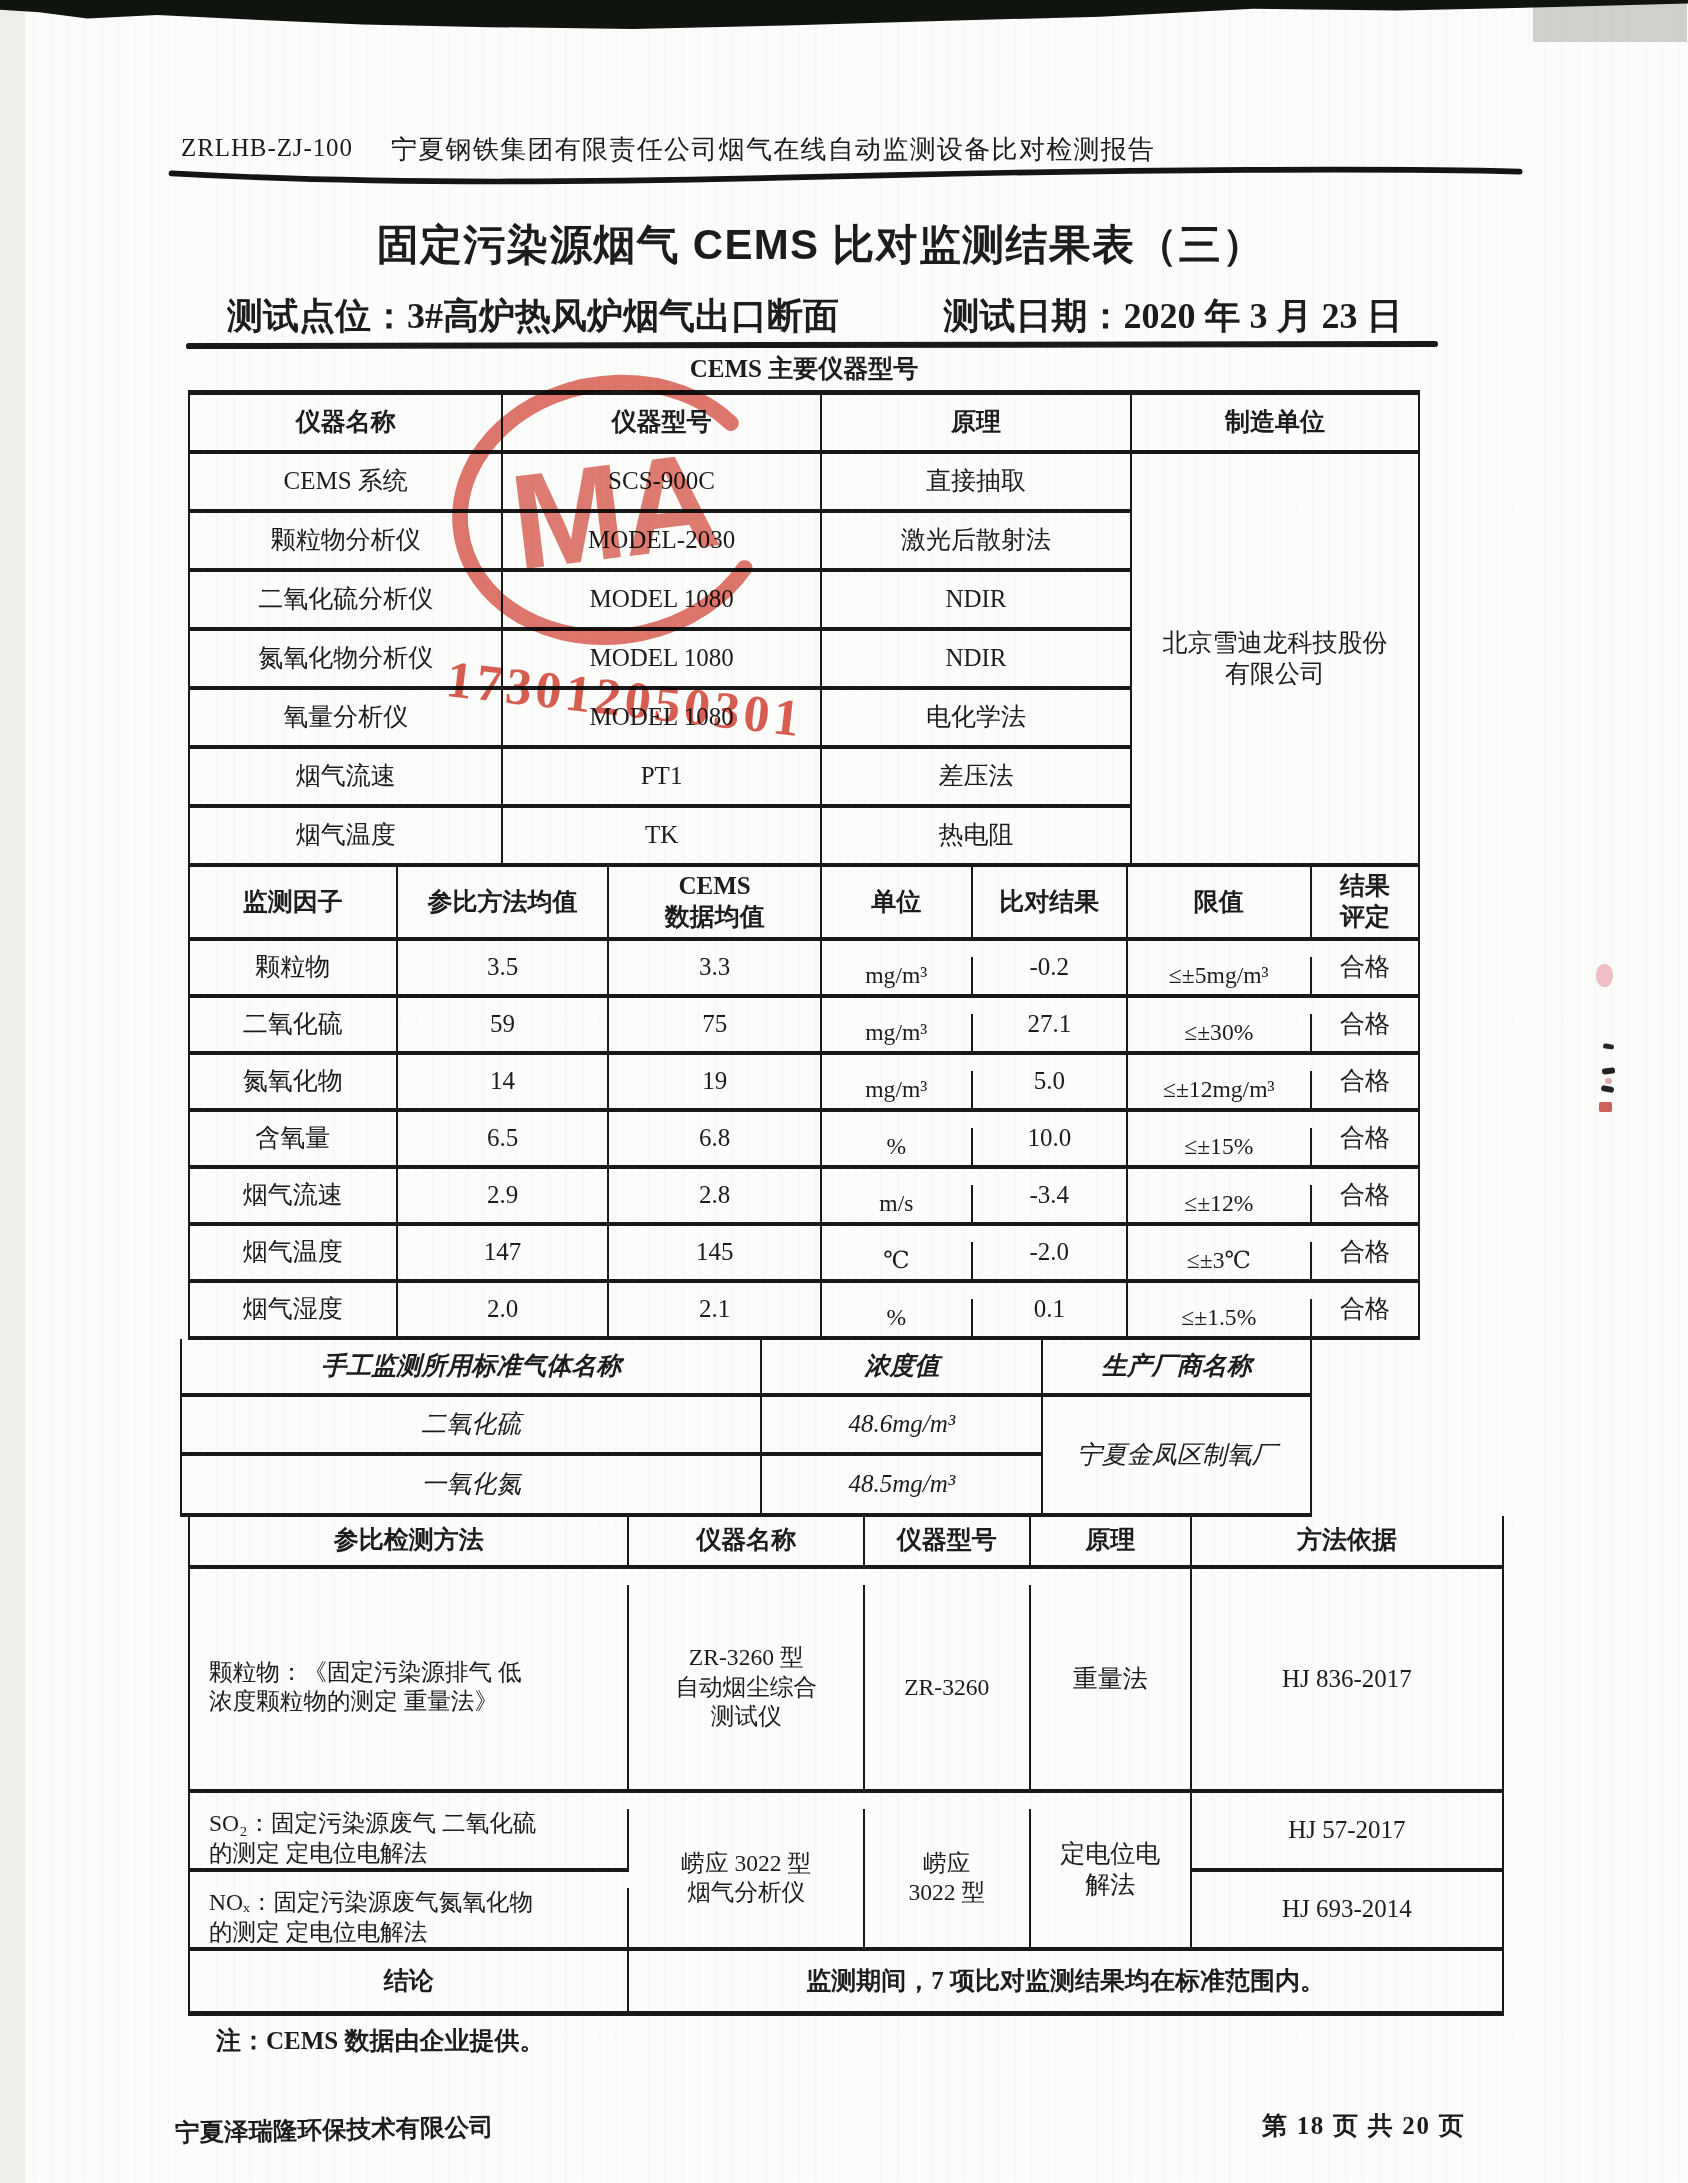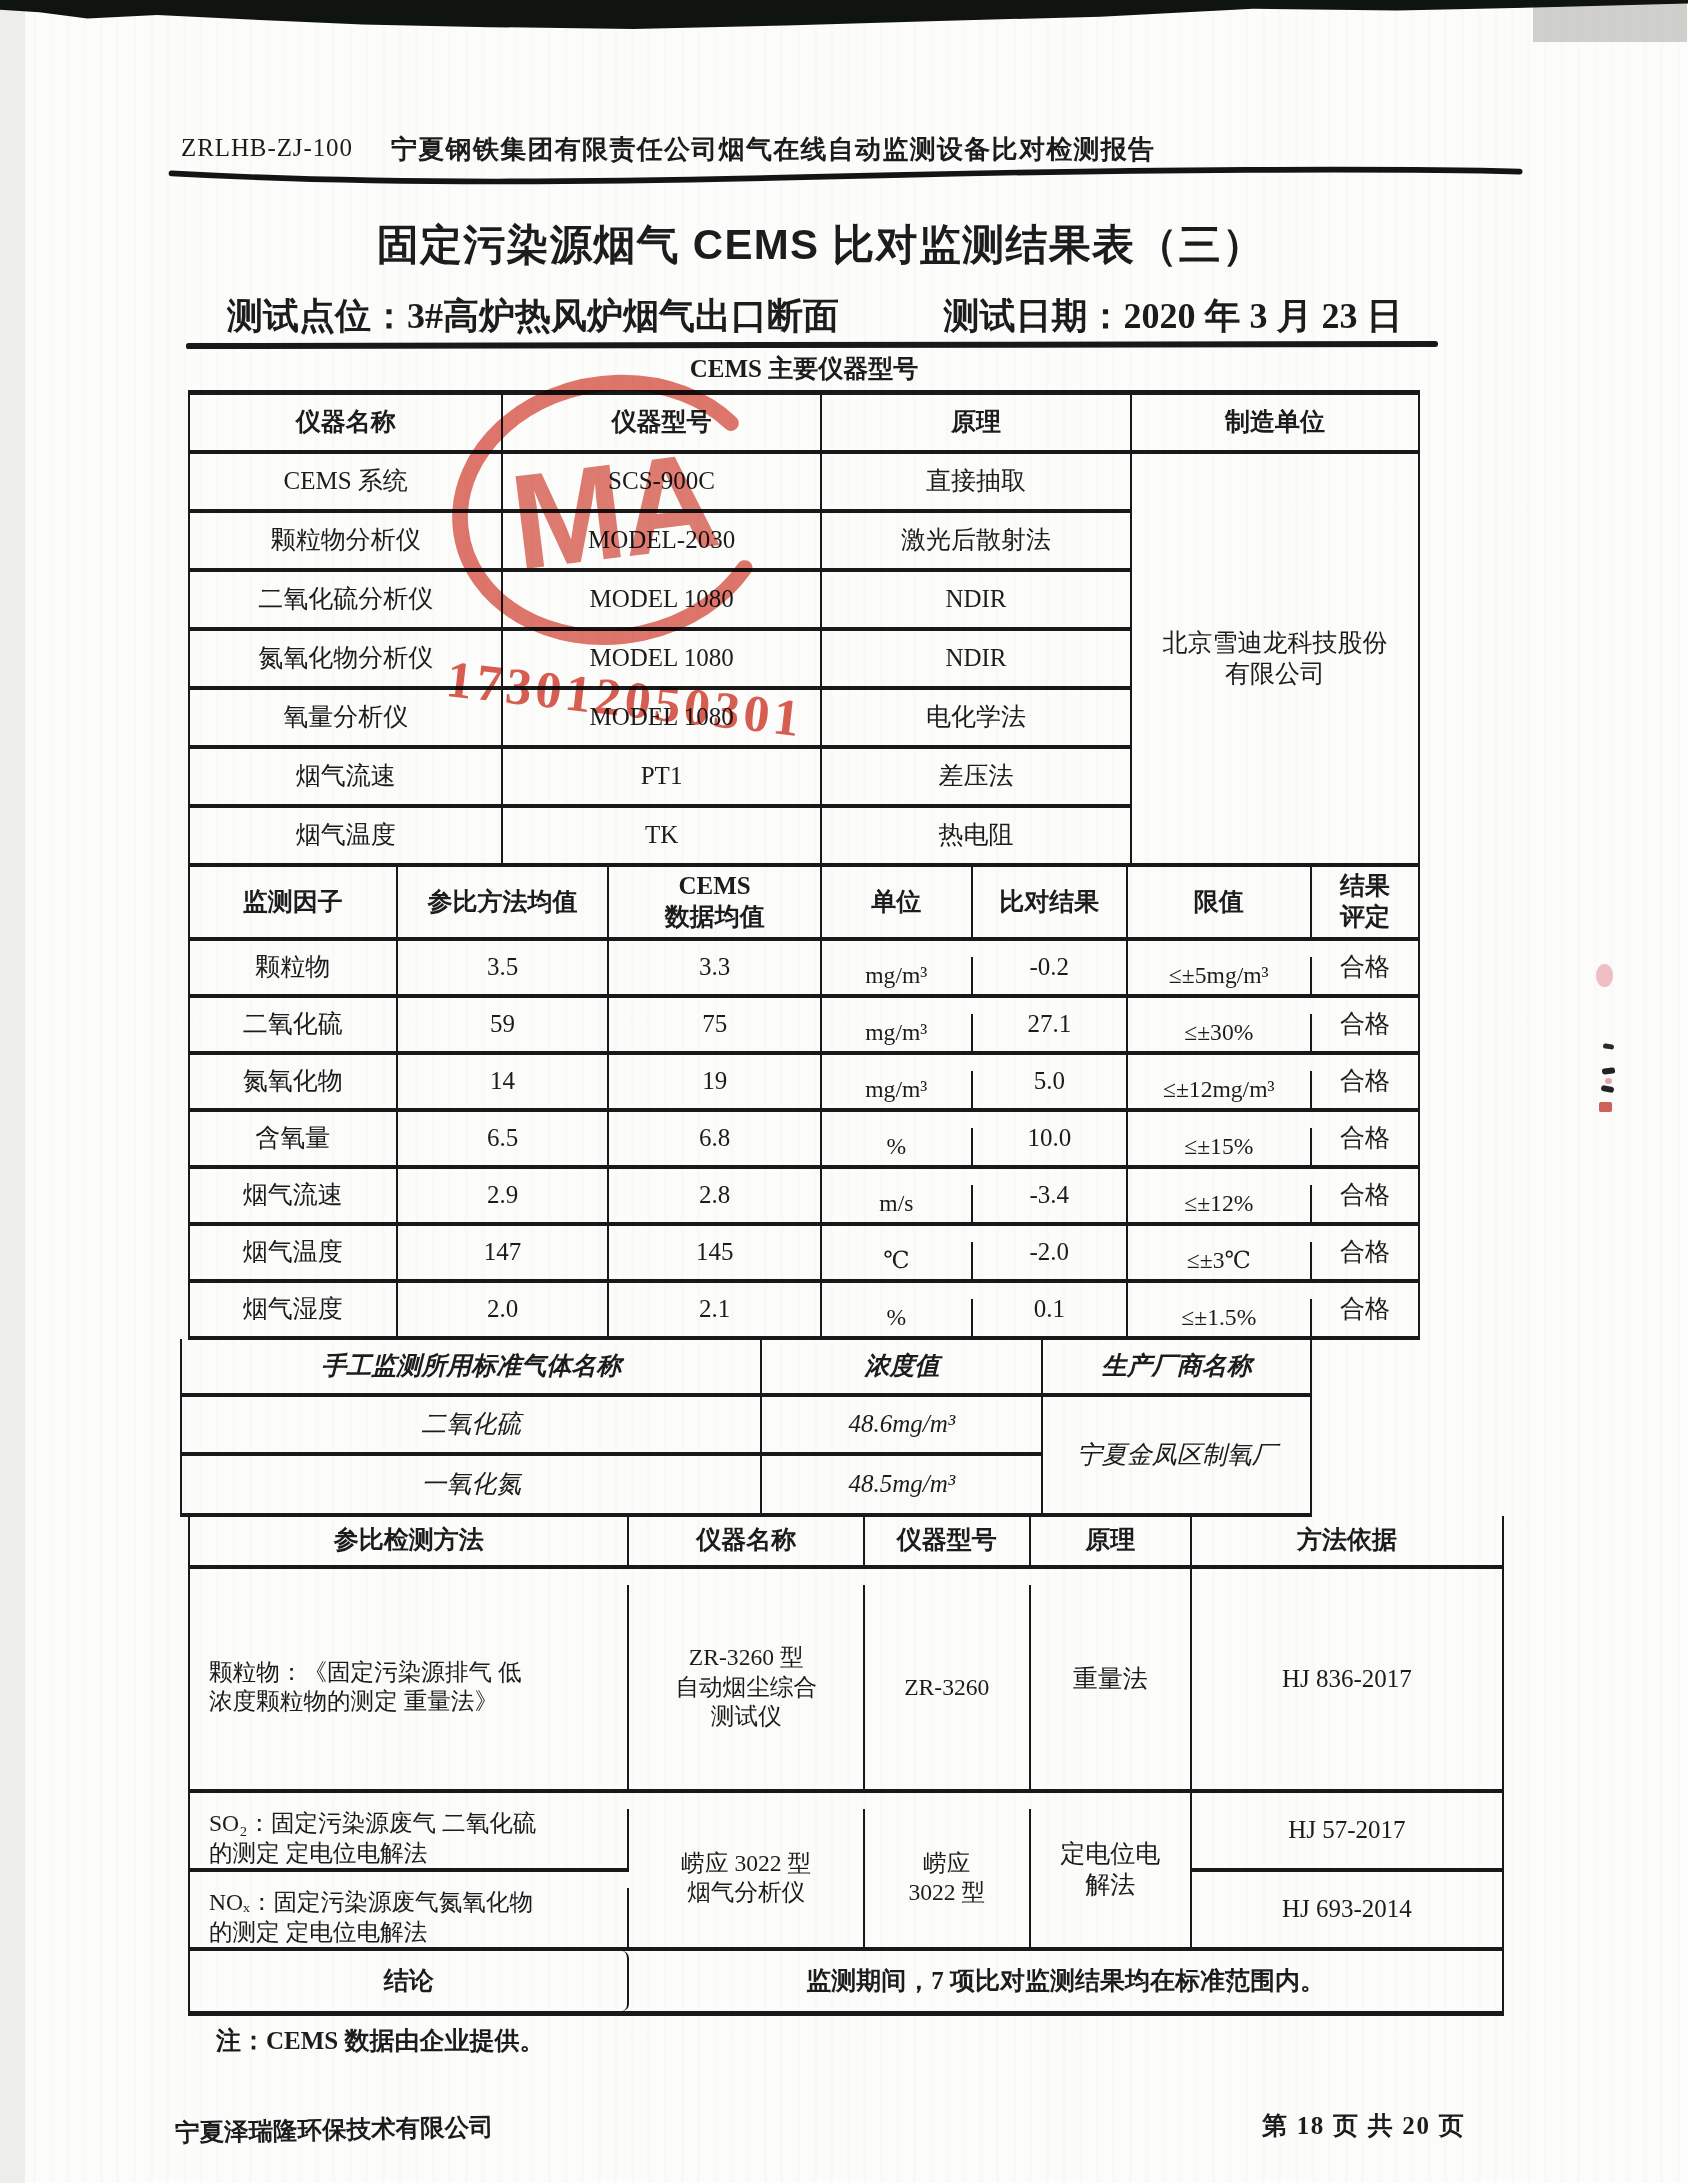--- a/index.html
+++ b/index.html
@@ -18,21 +18,21 @@
   .streaks{
     position:absolute;inset:0;
     background:repeating-linear-gradient(90deg, rgba(70,70,70,.016) 0 3.1px, transparent 3.1px 16.6px);
     pointer-events:none;
   }
   .left-strip{position:absolute;left:0;top:0;width:25px;height:100%;background:#ededea;}
   .gray-corner{position:absolute;left:1533px;top:1.7px;width:154px;height:40px;background:#c7c7c3;opacity:.85;}
   .top-band{position:absolute;left:0;top:0;width:1689px;height:35px;}
   .abs{position:absolute;}
   .doc-code{left:181px;top:134px;font-size:25px;font-weight:400;letter-spacing:0.9px;}
-  .doc-header{left:391px;top:132px;font-size:26px;font-weight:700;letter-spacing:1.3px;}
+  .doc-header{left:391px;top:132px;font-size:26px;font-weight:400;letter-spacing:1.3px;}
   .head-rule{left:168px;top:162px;}
   .page-title{left:188px;top:217px;width:1266px;text-align:center;font-size:42px;font-weight:700;letter-spacing:1.3px;font-family:"Liberation Sans","DejaVu Sans",sans-serif;}
   .meta-row{left:188px;top:292px;width:1232px;display:flex;justify-content:space-between;
     padding:0 17.5px 0 39px;box-sizing:border-box;font-size:36px;font-weight:700;}
   .rule-790{left:186px;top:342px;width:1252px;height:5.7px;background:var(--ink);border-radius:2.6px;transform:rotate(-0.1deg);}
   .section-title{left:188px;top:352px;width:1232px;text-align:center;font-size:25px;font-weight:700;}
 
   .tbl{position:absolute;display:grid;box-sizing:border-box;
     border-left:2.6px solid var(--ink);border-right:2.6px solid var(--ink);}
   #tbl-instruments{left:188px;top:390px;width:1232px;
@@ -267,21 +267,21 @@
       <span>解法</span>
     </div>
     <div class="c rend">HJ 57-2017</div>
 
     <div class="c leftal sm">
       <span>NOₓ：固定污染源废气氮氧化物</span>
         <span>的测定 定电位电解法</span>
     </div>
     <div class="c rend" style="grid-column:5;grid-row:4;">HJ 693-2014</div>
 
-    <div class="c hd bend" style="grid-column:1;grid-row:5;border-radius:7px;">结论</div>
+    <div class="c hd bend" style="grid-column:1;grid-row:5;">结论</div>
     <div class="c hd bend rend" style="grid-column:2/6;grid-row:5;">监测期间，7 项比对监测结果均在标准范围内。</div>
   </div>
 
   <div class="abs note-line">注：CEMS 数据由企业提供。</div>
   <div class="abs footer-company">宁夏泽瑞隆环保技术有限公司</div>
   <div class="abs footer-page">第 18 页 共 20 页</div>
 
   <div class="stamp">
     <svg width="445" height="432" viewBox="0 0 1020 990">
       <g transform="rotate(-9 415 318)">

